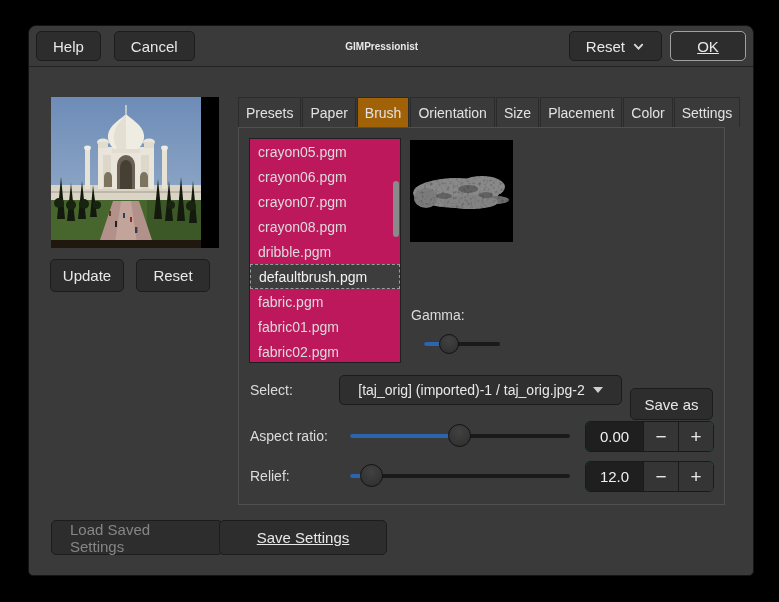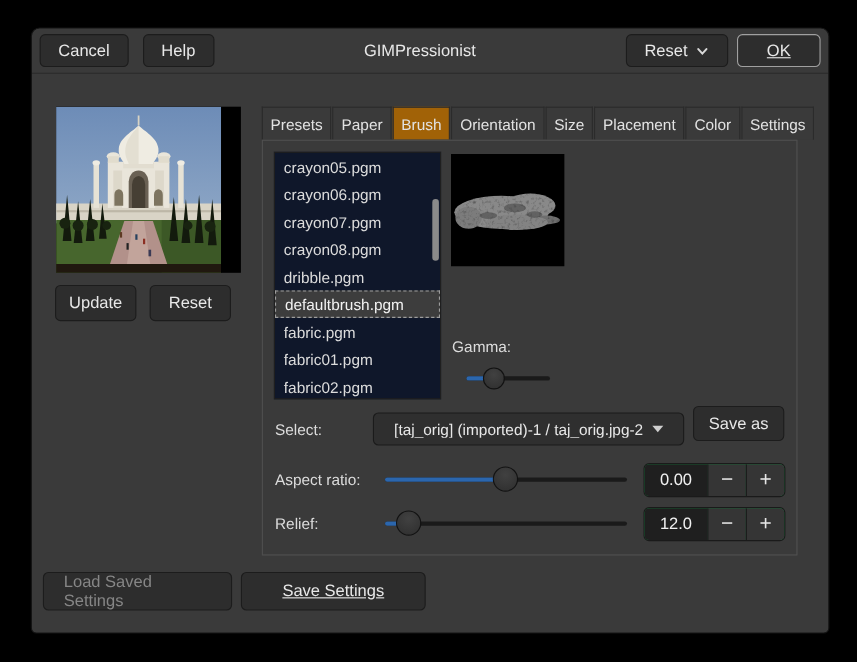--- a/index.html
+++ b/index.html
@@ -17,21 +17,21 @@
     border-bottom:1px solid #232323; border-radius:8px 8px 0 0;
   }
   .btn {
     display:flex; align-items:center; justify-content:center; gap:7px;
     height:30px; padding:0 16px; background:#2d2d2d;
     border:1px solid #1c1c1c; border-radius:5px;
     color:#e8e8e8; font-size:15px; cursor:pointer; white-space:nowrap;
   }
   .btn.default { border:1px solid #a0a0a0; min-width:76px;text-decoration:underline; }
   .hb-left { display:flex; gap:13px; }
-  .hb-title { flex:1; text-align:center; font-weight:normal; font-size:15px; }
+  .hb-title { flex:1; text-align:center; font-weight:bold; font-size:10px; }
   .hb-right { display:flex; gap:8px; }
 
   .content { position:relative; height:509px; }
 
   
   .preview-frame { position:absolute; left:22px; top:30px; width:168px; height:151px; background:#000; }
   .preview-frame svg { display:block; }
   .small-btn {
     position:absolute; height:33px; width:74px; display:flex; align-items:center; justify-content:center;
     background:#2d2d2d; border:1px solid #1c1c1c; border-radius:5px; font-size:15px; cursor:pointer;
@@ -46,21 +46,21 @@
   }
   .tab.active { background:#a16207;text-align:right; }
   .panel {
     position:absolute; left:0; top:30px; right:0; bottom:0;
     border:1px solid #505050; background:#3a3a3a;
   }
 
   
   .brush-list {
     position:absolute; left:10px; top:10px; width:152px; height:225px;
-    background:#0f172a; border:1px solid #1f1f1f; overflow:hidden;
+    background:#be185d; border:1px solid #1f1f1f; overflow:hidden;
   }
   .list-row {
     height:25px; display:flex; align-items:center; padding-left:8px;
     font-size:14px; color:#dcdcdc; cursor:pointer; white-space:nowrap;
   }
   .list-row.selected {
     background:#3d3d3d; border:1px dashed #9d9d9d; color:#f2f2f2;
   }
   .scrollbar-track { position:absolute; right:1px; top:2px; width:6px; height:219px; }
   .scrollbar-thumb { position:absolute; right:0; top:40px; width:6px; height:56px; background:#8a8a8a; border-radius:3px; cursor:pointer; }
@@ -98,31 +98,31 @@
   .spin-btn {
     width:35px; border:none; border-left:1px solid #1a1a1a; background:#353535; color:#e6e6e6;
     font-size:19px; display:flex; align-items:center; justify-content:center; cursor:pointer;
   }
 
   
   .footer-btn {
     position:absolute; height:35px; display:flex; align-items:center; justify-content:center;
     background:#2d2d2d; border:1px solid #1c1c1c; border-radius:5px; font-size:15px; cursor:pointer; padding:0 18px;
   }
-  .footer-btn.disabled { color:#868686; cursor:default; }
+  .footer-btn.disabled { color:#868686; cursor:default;margin-left:12px; }
 </style>
 </head>
 <body>
 
 <div class="window">
 
   <div class="headerbar">
     <div class="hb-left">
+      <div class="btn">Help</div>
       <div class="btn">Cancel</div>
-      <div class="btn">Help</div>
     </div>
     <div class="hb-title">GIMPressionist</div>
     <div class="hb-right">
       <div class="btn">
         <span>Reset</span>
         <svg width="13" height="13" viewBox="0 0 14 14">
             <path d="M3 5 L7 9.4 L11 5" stroke="#d8d8d8" stroke-width="2" fill="none" stroke-linecap="round"></path>
           </svg>
       </div>
       <div class="btn default">OK</div>
@@ -270,21 +270,21 @@
           <div class="slider-track"></div>
           <div class="slider-fill" style="background: rgb(43, 102, 173); width: 33%;"></div>
           <div class="slider-knob" style="left: 33%;"></div>
         </div>
 
         <div class="label" style="left:11px; top:247px;">Select:</div>
         <div class="dropdown" style="left:100px; top:247px; width:283px; height:30px;">
           <span style="overflow:hidden;">[taj_orig] (imported)-1 / taj_orig.jpg-2</span>
           <span class="caret"></span>
         </div>
-        <div class="small-btn" style="left:391px; top:241px; width:83px; height:32px; position:absolute;">Save as</div>
+        <div class="small-btn" style="left:391px; top:260px; width:83px; height:32px; position:absolute;">Save as</div>
 
         <div class="label" style="left:11px; top:293px;">Aspect ratio:</div>
         <div class="slider" style="left:111px; top:293px; width:220px;">
           <div class="slider-track"></div>
           <div class="slider-fill" style="background: rgb(43, 102, 173); width: 50%;"></div>
           <div class="slider-knob" style="left: 50%;"></div>
         </div>
         <div class="spin" style="left:346px; top:293px;">
           <div class="spin-value">0.00</div>
           <button class="spin-btn">

